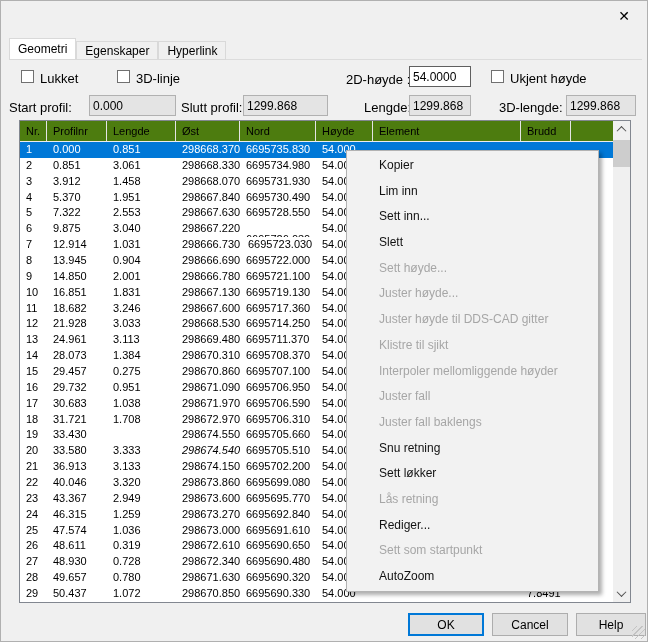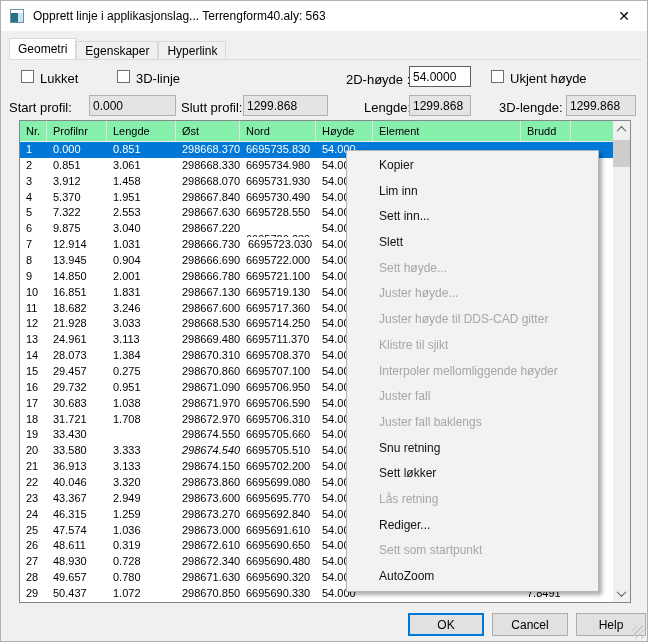--- a/index.html
+++ b/index.html
@@ -23,21 +23,21 @@
   .lbl{position:absolute;font-size:13px;color:#000;white-space:nowrap;}
   .checkbox{position:absolute;width:13px;height:13px;background:#fff;border:1px solid #707070;box-sizing:border-box;
     font-size:11px;line-height:11px;text-align:center;}
   .input-white{position:absolute;height:21px;border:1px solid #5f5f5f;background:#fff;font-size:12px;padding:0 3px;
     box-sizing:border-box;font-family:inherit;color:#000;}
   .input-gray{position:absolute;height:21px;border:1px solid #b1b1b1;background:#e4e4e4;font-size:12px;padding:0 3px;
     box-sizing:border-box;font-family:inherit;color:#000;}
   
   .listview{position:absolute;left:18px;top:119px;width:612px;height:483px;background:#fff;
     border:1px solid #828790;box-sizing:border-box;}
-  .thead{position:absolute;left:0;top:0;right:17px;height:21px;display:flex;background:#86efac;
+  .thead{position:absolute;left:0;top:0;right:17px;height:21px;display:flex;background:#4d7c0f;
     border-bottom:1px solid #ececec;box-sizing:border-box;}
   .hcell{height:20px;line-height:20px;padding-left:6px;font-size:11px;color:#000;border-right:1px solid #e4e4e4;
     box-sizing:border-box;overflow:hidden;white-space:nowrap;flex-shrink:0;}
   .hcell.filler{flex:1;border-right:none;}
   .tbody{position:absolute;left:0;top:21px;right:17px;bottom:0;overflow:hidden;}
   .trow{display:flex;height:15.86px;line-height:15.8px;font-size:11px;color:#000;white-space:nowrap;}
   .trow.selected{background:#0078d7;color:#fff;}
   .tcell{padding-left:6px;box-sizing:border-box;overflow:hidden;flex-shrink:0;}
   
   .vscroll{position:absolute;top:0;right:0;bottom:0;width:17px;background:#f0f0f0;}
@@ -57,24 +57,20 @@
     font-size:12px;color:#000;display:flex;align-items:center;justify-content:center;}
   .btn.default{border:1px solid #0078d7;box-shadow:inset 0 0 0 1px #0078d7;}
   .grip{position:absolute;right:2px;bottom:2px;width:13px;height:13px;
     background:repeating-linear-gradient(135deg,transparent 0 3px,#c3c3c3 3px 4px);}
 </style>
 </head>
 <body>
 
 <div class="dialog">
 
-  <div class="titlebar">
-    <div class="app-icon"></div>
-    <div class="title-text">Opprett linje i applikasjonslag... Terrengform40.aly: 563</div>
-  </div>
   <div class="close-btn">
     <span>✕</span>
   </div>
 
   <div class="tab-baseline"></div>
   <div class="tab-strip">
       <div class="tab active">Geometri</div>
       <div class="tab">Egenskaper</div>
       <div class="tab">Hyperlink</div>
     </div>

